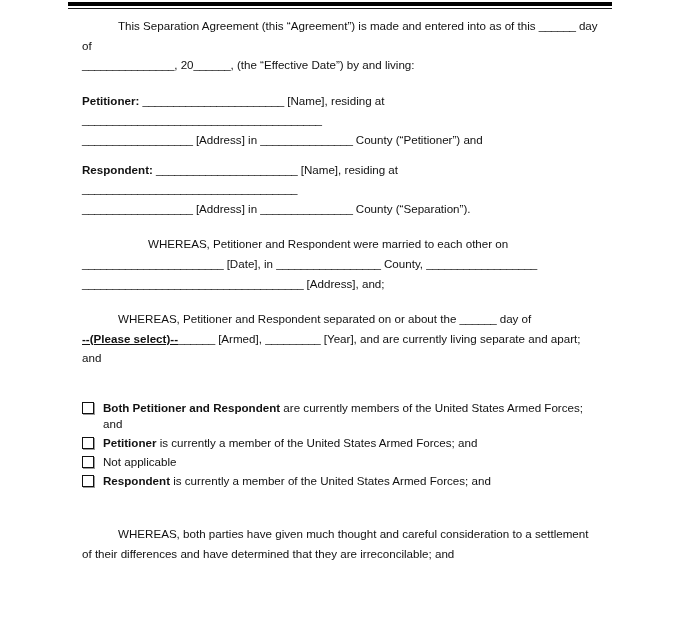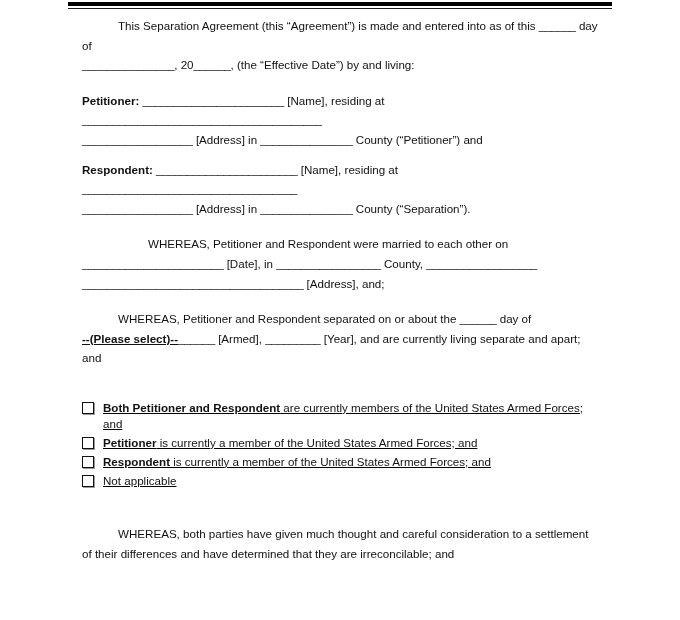--- a/index.html
+++ b/index.html
@@ -70,21 +70,20 @@
   .checklist {
     margin: 0;
     padding: 0;
     list-style: none;
   }
   .check-row {
     display: flex;
     align-items: flex-start;
     margin: 0 0 3px 0;
     line-height: 16px;
-    text-decoration: underline;
   }
   .cbox {
     flex: 0 0 auto;
     width: 10px;
     height: 10px;
     border: 1px solid #111111;
     background: #ffffff;
     box-shadow: 1px 1px 0 #9a9a9a;
     margin: 2px 9px 0 0;
   }
@@ -133,25 +132,25 @@
         <li class="check-row">
           <span class="cbox"></span>
           <span class="check-label"><b>Both Petitioner and Respondent</b><span> are currently members of the United States Armed Forces; and</span></span>
         </li>
         <li class="check-row">
           <span class="cbox"></span>
           <span class="check-label"><b>Petitioner</b><span> is currently a member of the United States Armed Forces; and</span></span>
         </li>
         <li class="check-row">
           <span class="cbox"></span>
-          <span class="check-label"><b>Respondent</b><span> is currently a member of the United States Armed Forces; and</span></span>
+          <span class="check-label"><b></b><span>Not applicable</span></span>
         </li>
         <li class="check-row">
           <span class="cbox"></span>
-          <span class="check-label"><b></b><span>Not applicable</span></span>
+          <span class="check-label"><b>Respondent</b><span> is currently a member of the United States Armed Forces; and</span></span>
         </li>
       </ul>
     </div>
 
     <span class="gap-lg"></span>
 
 
     <span class="gap-lg"></span>
 
     <p class="doc"><span class="indent"></span><span>WHEREAS, both parties have given much thought and careful consideration to a settlement of their differences and have determined that they are irreconcilable; and</span></p>

